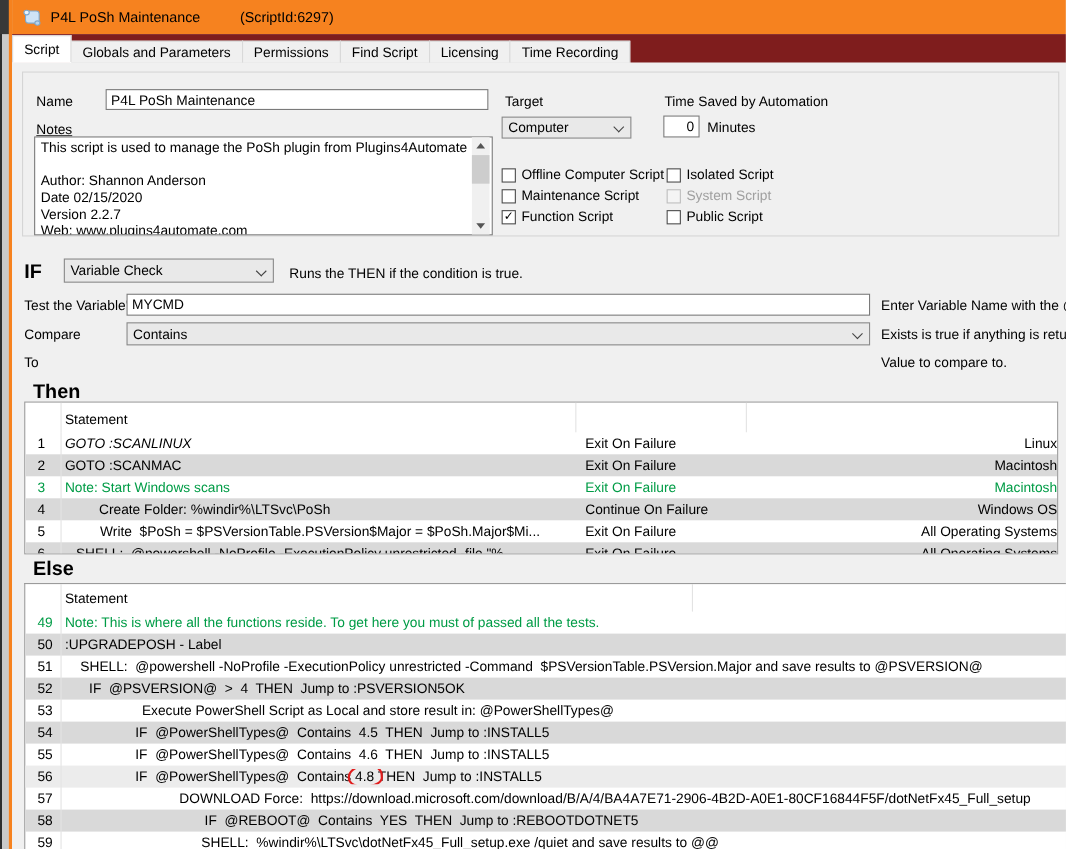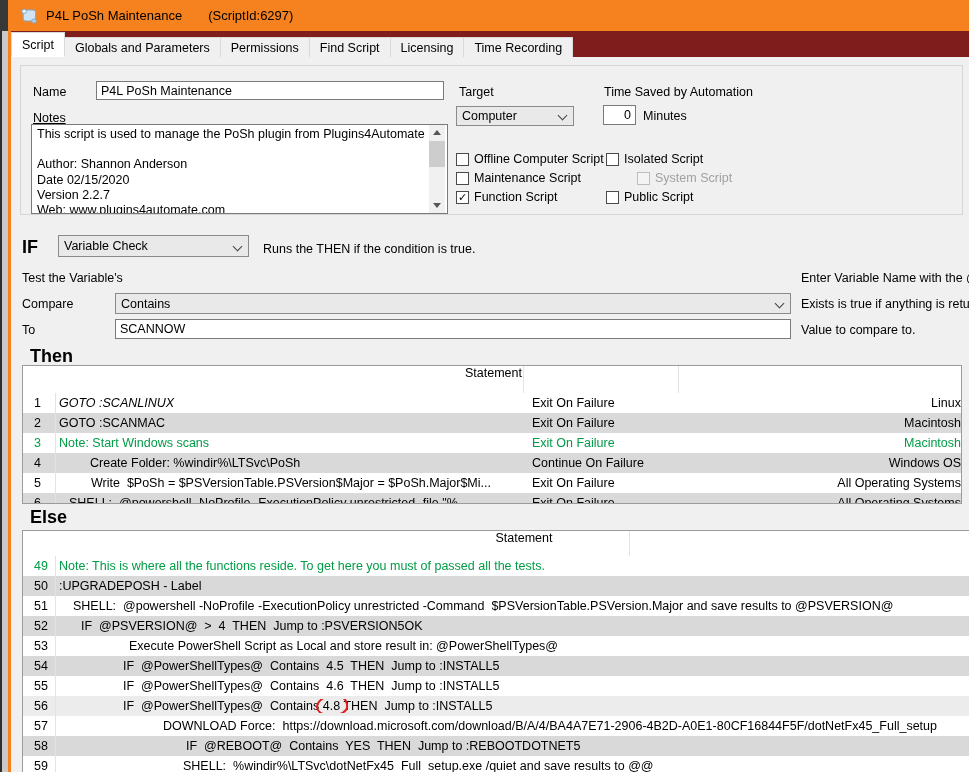--- a/index.html
+++ b/index.html
@@ -21,21 +21,21 @@
   }
   
   .strip-dark{position:absolute;left:0;top:0;width:2px;height:772px;background:#2E2E2E;}
   .strip-gray{position:absolute;left:2px;top:0;width:6px;height:772px;background:#C9C9C9;}
   .strip-dark-top{position:absolute;left:0;top:0;width:11px;height:31px;background:#383838;}
   .strip-orange{position:absolute;left:8px;top:0;width:3px;height:772px;background:var(--orange);}
   
   .titlebar{position:absolute;left:11px;top:0;right:0;height:31px;background:var(--orange);
     display:flex;align-items:center;gap:8px;padding-left:8px;}
   .titlebar .ttl{font-size:13px;}
-  .titlebar .sid{font-size:13px;margin-left:18px;}
+  .titlebar .sid{font-size:13px;margin-left:28px;}
   
   .tabstrip{position:absolute;left:11px;top:31px;right:0;height:26px;background:#7f1d1d;}
   .tab{position:relative;top:4px;height:21px;display:inline-flex;align-items:center;
     padding:0 10px;border:1px solid #D9D9D9;background:#F0F0F0;margin-right:-1px;cursor:default;}
   .tab.active{top:1px;height:25px;background:#FFFFFF;z-index:2;border-bottom:1px solid #FFF;}
   .panel{position:absolute;left:11px;top:57px;right:0;bottom:0;background:#F0F0F0;padding-left:44px;}
   
   .groupbox{position:absolute;left:9px;top:8px;width:943px;height:150px;
     border:1px solid #D5D5D5;background:#F0F0F0;}
   .lbl{position:absolute;white-space:nowrap;}
@@ -59,21 +59,21 @@
   
   .cb{position:absolute;display:flex;align-items:center;gap:5px;white-space:nowrap;}
   .cb .box{width:13px;height:13px;border:1px solid #4A4A4A;background:#fff;flex:none;
     display:flex;align-items:center;justify-content:center;font-size:11px;font-weight:bold;line-height:1;}
   .cb.disabled .box{border-color:#BDBDBD;background:#F4F4F4;}
   .cb.disabled{color:#A0A0A0;}
   
   .sechead{position:absolute;font-weight:bold;font-size:18px;}
   
   .script-table{position:absolute;background:#fff;border:1px solid var(--tbl-border);}
-  .thead{display:flex;align-items:center;position:relative;flex-direction:column;}
+  .thead{display:flex;align-items:flex-end;position:relative;}
   .thead .hnum{flex:none;align-self:stretch;border-right:1px solid #E3E3E3;}
   .thead .hstmt{padding:0 0 5px 3px;}
   .hsep{position:absolute;top:0;bottom:0;width:1px;background:#E3E3E3;}
   .trow{height:20px;display:flex;align-items:center;white-space:pre;}
   .trow .num{flex:none;align-self:stretch;display:flex;align-items:center;
     padding-left:11px;border-right:1px solid #E3E3E3;position:relative;overflow:visible;}
   .trow .stmt{flex:1;overflow:hidden;padding-left:3px;}
   .trow .fail{flex:none;width:155px;overflow:hidden;padding-left:9px;}
   .trow .os{flex:none;width:283px;overflow:hidden;padding-left:10px;text-align:right;}
   .trow.shade{background:var(--shade);}
@@ -150,50 +150,50 @@
           <span>Maintenance Script</span>
         </div>
         <div class="cb" style="left: 435px; top: 124px;">
           <span class="box">✓</span>
           <span>Function Script</span>
         </div>
         <div class="cb" style="left: 585px; top: 86px;">
           <span class="box"></span>
           <span>Isolated Script</span>
         </div>
-        <div class="cb disabled" style="left: 616px; top: 105px;">
+        <div class="cb disabled" style="left: 585px; top: 105px;">
           <span class="box"></span>
           <span>System Script</span>
         </div>
         <div class="cb" style="left: 585px; top: 124px;">
           <span class="box"></span>
           <span>Public Script</span>
         </div>
       </div>
   </div>
 
   <span class="sechead" style="left:11px;top:180px;">IF</span>
   <div class="ddl" style="left:47px;top:178px;width:191px;height:22px;">
     <span>Variable Check</span>
     <span class="chev" style="top:7px;"></span>
   </div>
   <span class="iftxt" style="left:252px;top:185px;">Runs the THEN if the condition is true.</span>
 
   <span class="iftxt" style="left:11px;top:214px;">Test the Variable's</span>
+  <input class="tbox" style="left: 104px; top: 210px; width: 676px; height: 20px;" value="MYCMD">
   <span class="iftxt" style="left:790px;top:214px;">Enter Variable Name with the @ s</span>
 
   <span class="iftxt" style="left:11px;top:240px;">Compare</span>
   <div class="ddl" style="left:104px;top:236px;width:676px;height:21px;">
     <span>Contains</span>
     <span class="chev" style="top:6px;"></span>
   </div>
   <span class="iftxt" style="left:790px;top:240px;">Exists is true if anything is returne</span>
 
   <span class="iftxt" style="left:11px;top:266px;">To</span>
-  <input class="tbox" style="left: 104px; top: 262px; width: 676px; height: 20px;" value="SCANNOW">
   <span class="iftxt" style="left:790px;top:266px;">Value to compare to.</span>
 
   <span class="sechead" style="left:19px;top:289px;">Then</span>
   <div class="script-table" id="then-table" style="left:11px;top:308px;width:940px;height:139px;overflow:hidden;">
       <div class="thead" style="height: 27px;">
         <div class="hnum" style="width: 33px;"></div>
         <div class="hstmt">Statement</div>
         <div class="hsep" style="left: 500px;"></div>
         <div class="hsep" style="left: 655px;"></div>
       </div>

